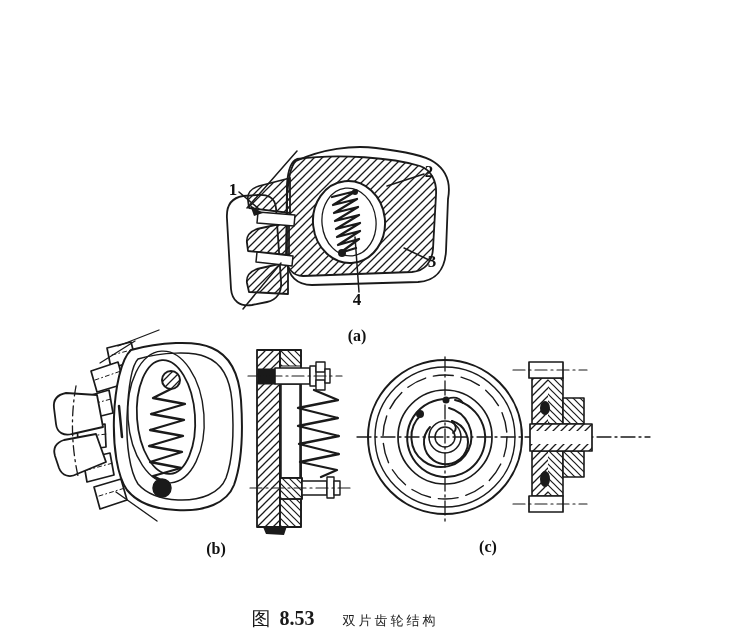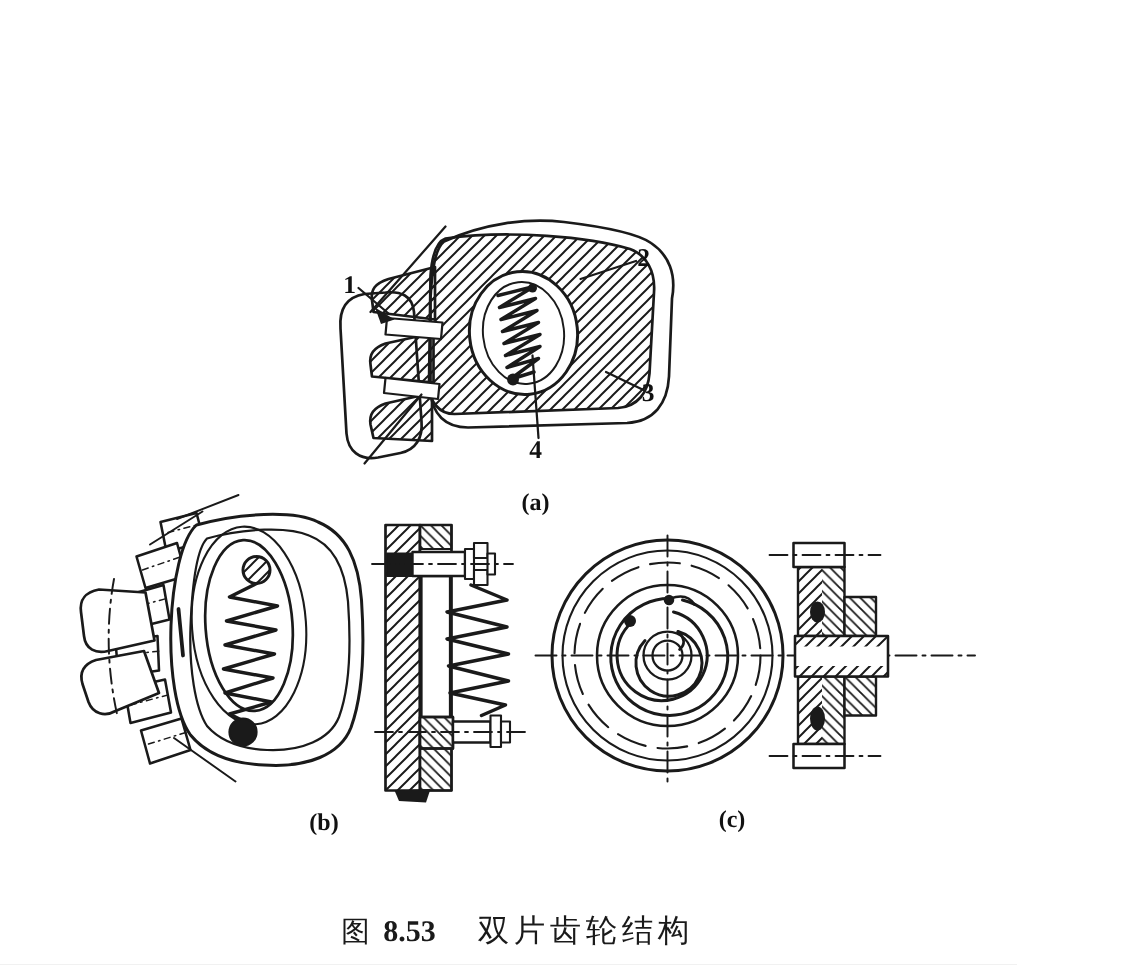--- a/index.html
+++ b/index.html
@@ -4,21 +4,21 @@
 <style>
   html,body{margin:0;padding:0;background:#e8e8e8;}
   .canvas{position:relative;width:755px;height:643px;background:#ffffff;overflow:hidden;
           font-family:"Liberation Serif", serif;}
   .art{position:absolute;left:0;top:0;}
   .t{position:absolute;transform:translate(-50%,-50%);font-weight:700;color:#111;
      font-family:"Liberation Serif", serif;white-space:nowrap;}
   .caption{position:absolute;left:130px;top:606px;width:430px;text-align:center;color:#1a1a1a;}
   .caption .pre{font-size:19px;margin-right:9px;}
   .caption .num{font-size:20px;font-weight:700;margin-right:28px;}
-  .caption .ttl{font-size:21px;letter-spacing:3px;}
+  .caption .ttl{font-size:13px;letter-spacing:3px;}
 </style>
 </head>
 <body>
 
 <div class="canvas">
 
 <svg class="art" width="755" height="643" viewBox="0 0 755 643">
   <defs>
     <pattern id="hA" patternUnits="userSpaceOnUse" width="8" height="8">
       <path d="M-2,2 l4,-4 M-2,10 L10,-2 M6,10 l4,-4" stroke="#1a1a1a" stroke-width="1.3" fill="none"></path>

